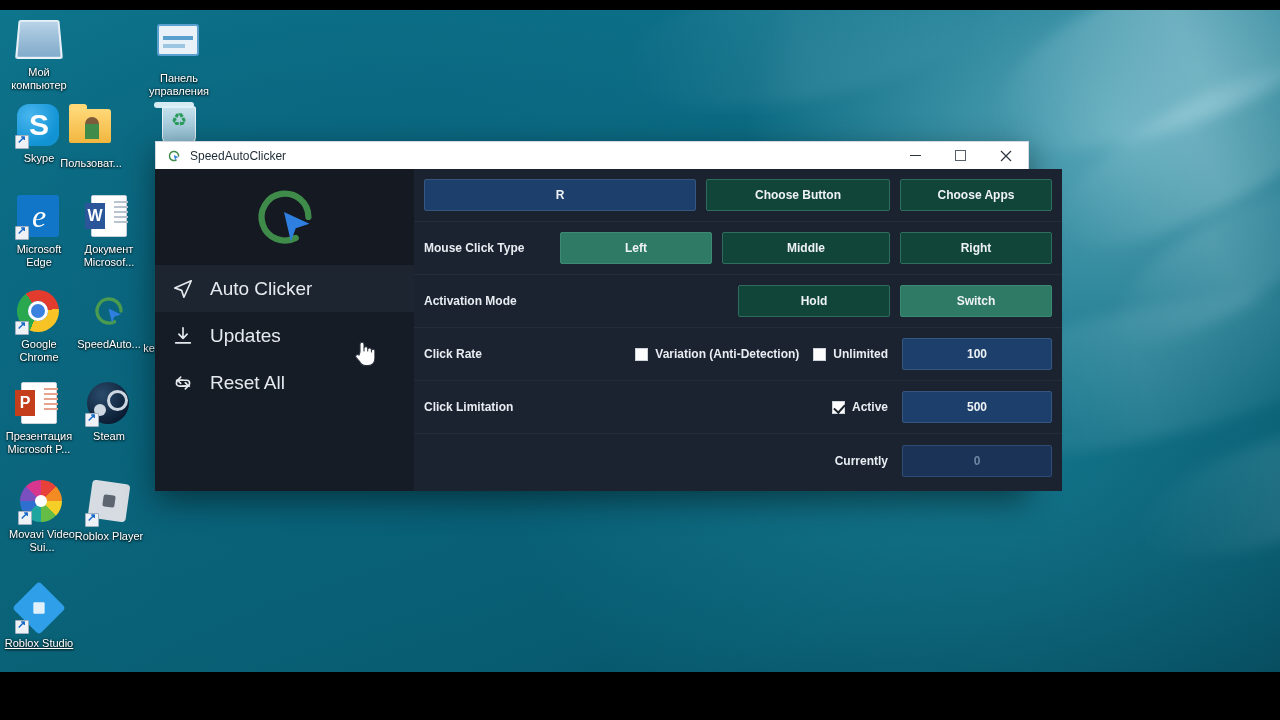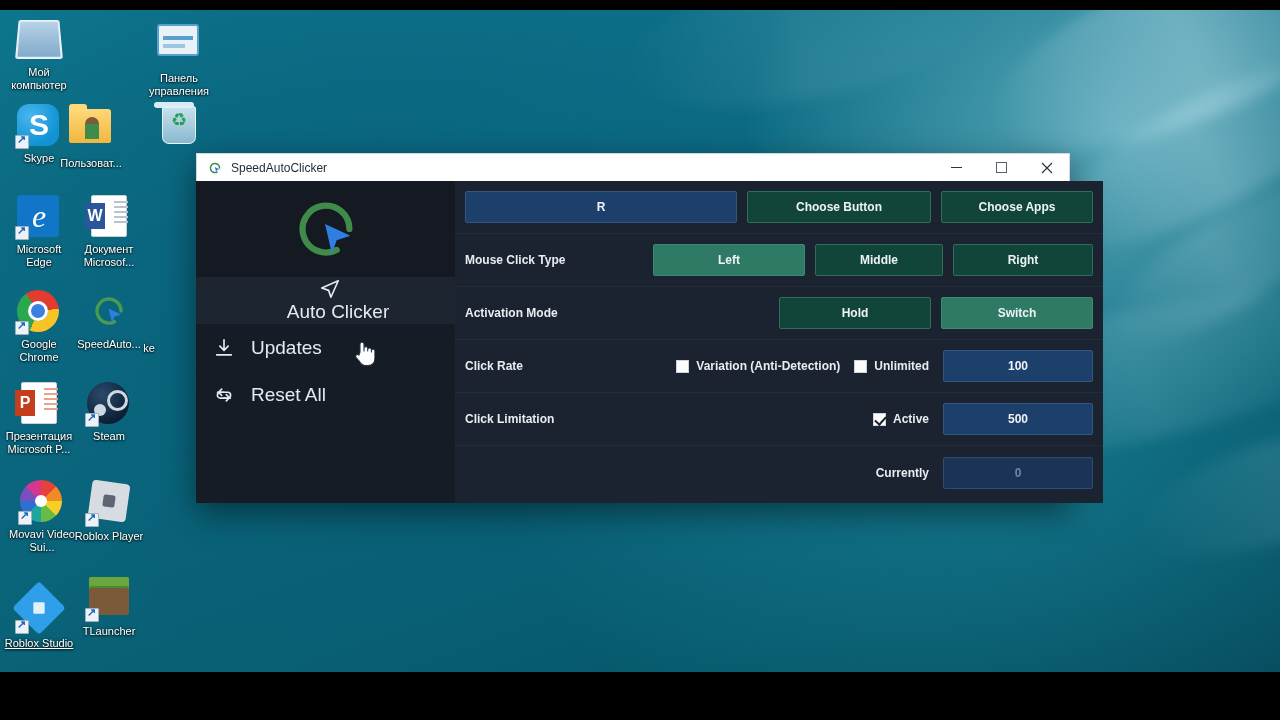--- a/index.html
+++ b/index.html
@@ -122,21 +122,21 @@
   #app-body { display: flex; height: 322px; background: #141a24; }
 
   
   #sidebar { width: 259px; background: #161c26; flex: none; }
   #logo-area { height: 96px; display: flex; align-items: center; justify-content: center; background:#141922;}
   #logo-area svg { display:block; }
   .nav-item {
     height: 47px; display: flex; align-items: center; padding-left: 17px;
     color: #e6eaef; font-size: 19px;
   }
-  .nav-item.active { background: #1d2530; flex-direction: column; }
+  .nav-item.active { background: #1d2530; }
   .nav-item .nav-icon { width: 30px; height: 24px; flex: none; display:flex; align-items:center; }
   .nav-item .nav-label { margin-left: 8px; }
 
   
   #main { flex: 1; background: #1b2230; display: flex; flex-direction: column; }
   .row {
     display: flex; align-items: center; height: 53px; padding: 0 10px;
     border-bottom: 1px solid #232c3b;
   }
   .row:last-child { border-bottom: none; }
@@ -296,31 +296,24 @@
       </div>
 
       <div class="desk-icon" style="left:3px; top:577px;text-decoration:underline;">
         <div class="glyph">
             <div class="ic-roblox-s"></div>
             <div class="shortcut-arrow"></div>
           </div>
         <span class="label">Roblox Studio</span>
       </div>
 
-      <div class="desk-icon" style="left:73px; top:565px;">
-        <div class="glyph">
-            <div class="ic-tlauncher"></div>
-            <div class="shortcut-arrow"></div>
-          </div>
-        <span class="label">TLauncher</span>
-      </div>
 
     </div>
 
-    <div id="app-window" style="top:143px;margin-left:41px;">
+    <div id="app-window" style="top:131px;">
 
       <div id="titlebar">
         <span class="tb-icon">
           <svg width="16" height="16" viewBox="0 0 42 42" aria-hidden="true">
             <path d="M33 21a12 12 0 1 0 -6.5 10.7" fill="none" stroke="#3f8c4a" stroke-width="4" stroke-linecap="round"></path>
             <path d="M20.5 18.5 L33 24.5 L26.5 26.5 L24 33 Z" fill="#2f7fe0"></path>
           </svg>
         </span>
         <span class="tb-title">SpeedAutoClicker</span>
         <span class="win-btn">
@@ -389,23 +382,23 @@
             <div class="btn btn-green" style="width:184px;">Choose Button</div>
             <div class="gap10"></div>
             <div class="btn btn-green" style="width:152px;">Choose Apps</div>
           </div>
 
           <div class="row">
             <span class="row-label">Mouse Click Type</span>
             <div class="spacer"></div>
             <div class="btn btn-green-active" style="width:152px;">Left</div>
             <div class="gap10"></div>
-            <div class="btn btn-green" style="width:128px;">Middle</div>
+            <div class="btn btn-green" style="width:168px;">Middle</div>
             <div class="gap10"></div>
-            <div class="btn btn-green" style="width:140px;">Right</div>
+            <div class="btn btn-green" style="width:152px;">Right</div>
           </div>
 
           <div class="row">
             <span class="row-label">Activation Mode</span>
             <div class="spacer"></div>
             <div class="btn btn-green" style="width:152px;">Hold</div>
             <div class="gap10"></div>
             <div class="btn btn-green-active" style="width:152px;">Switch</div>
           </div>
 

